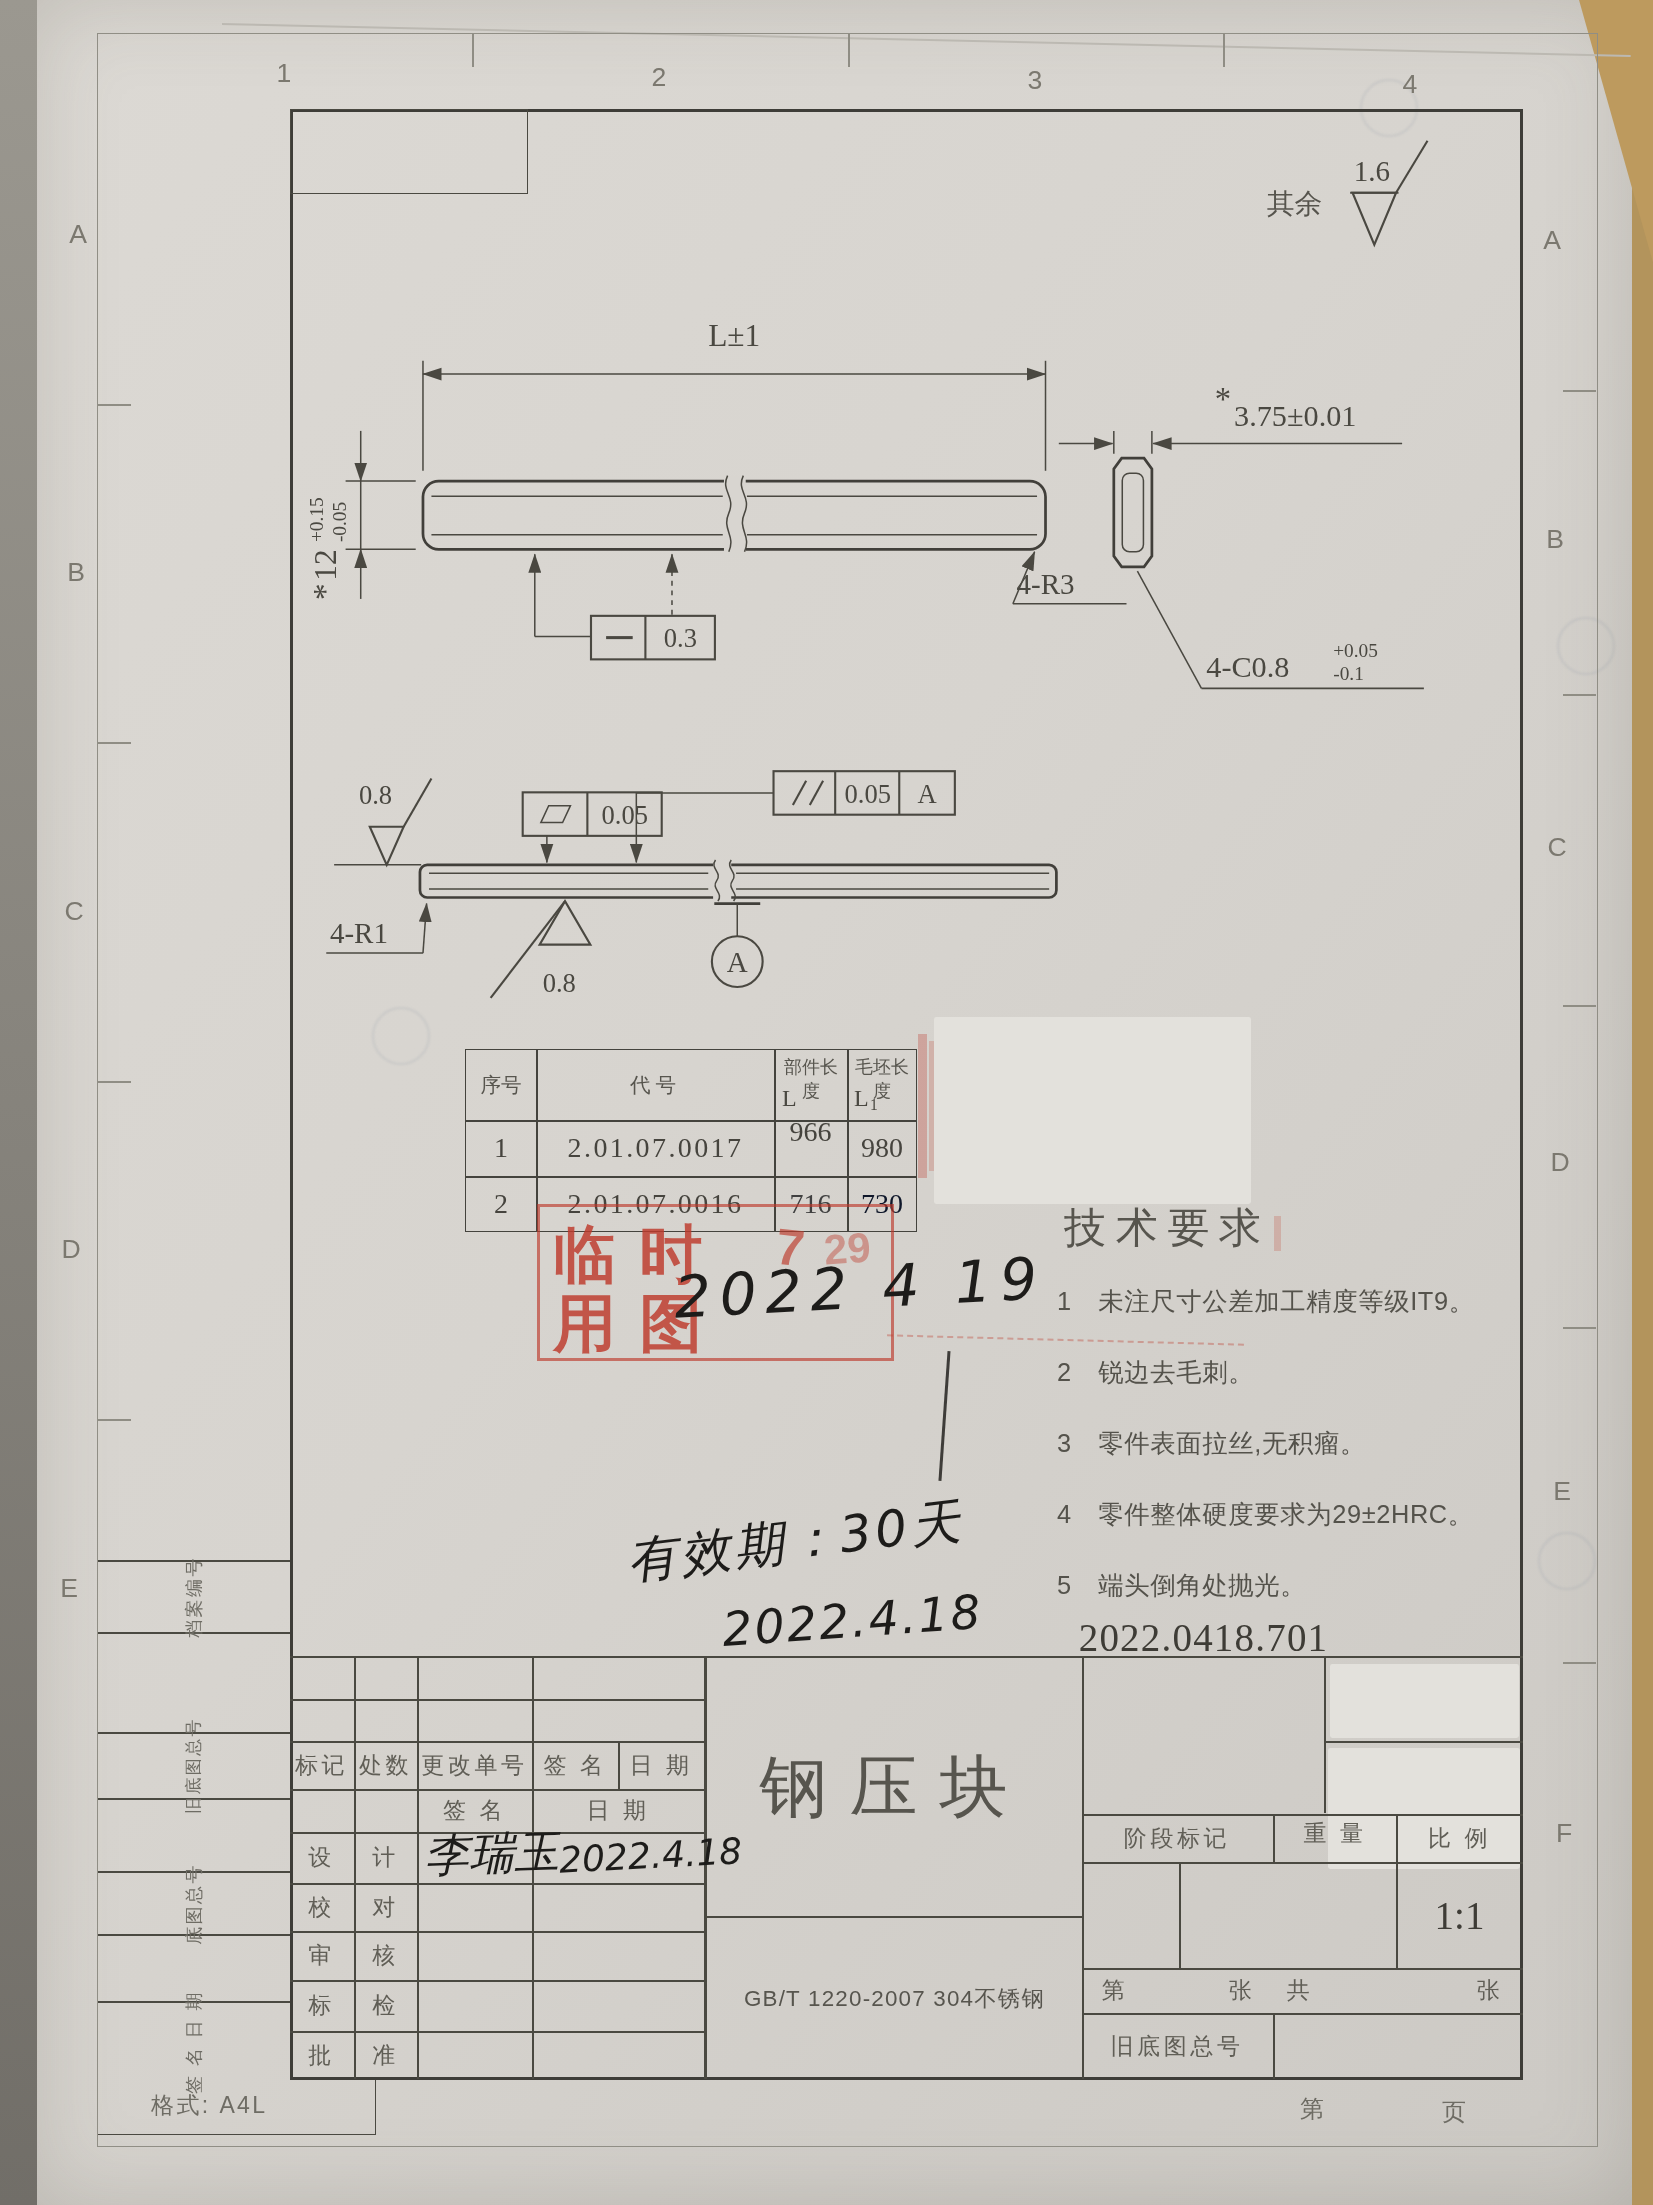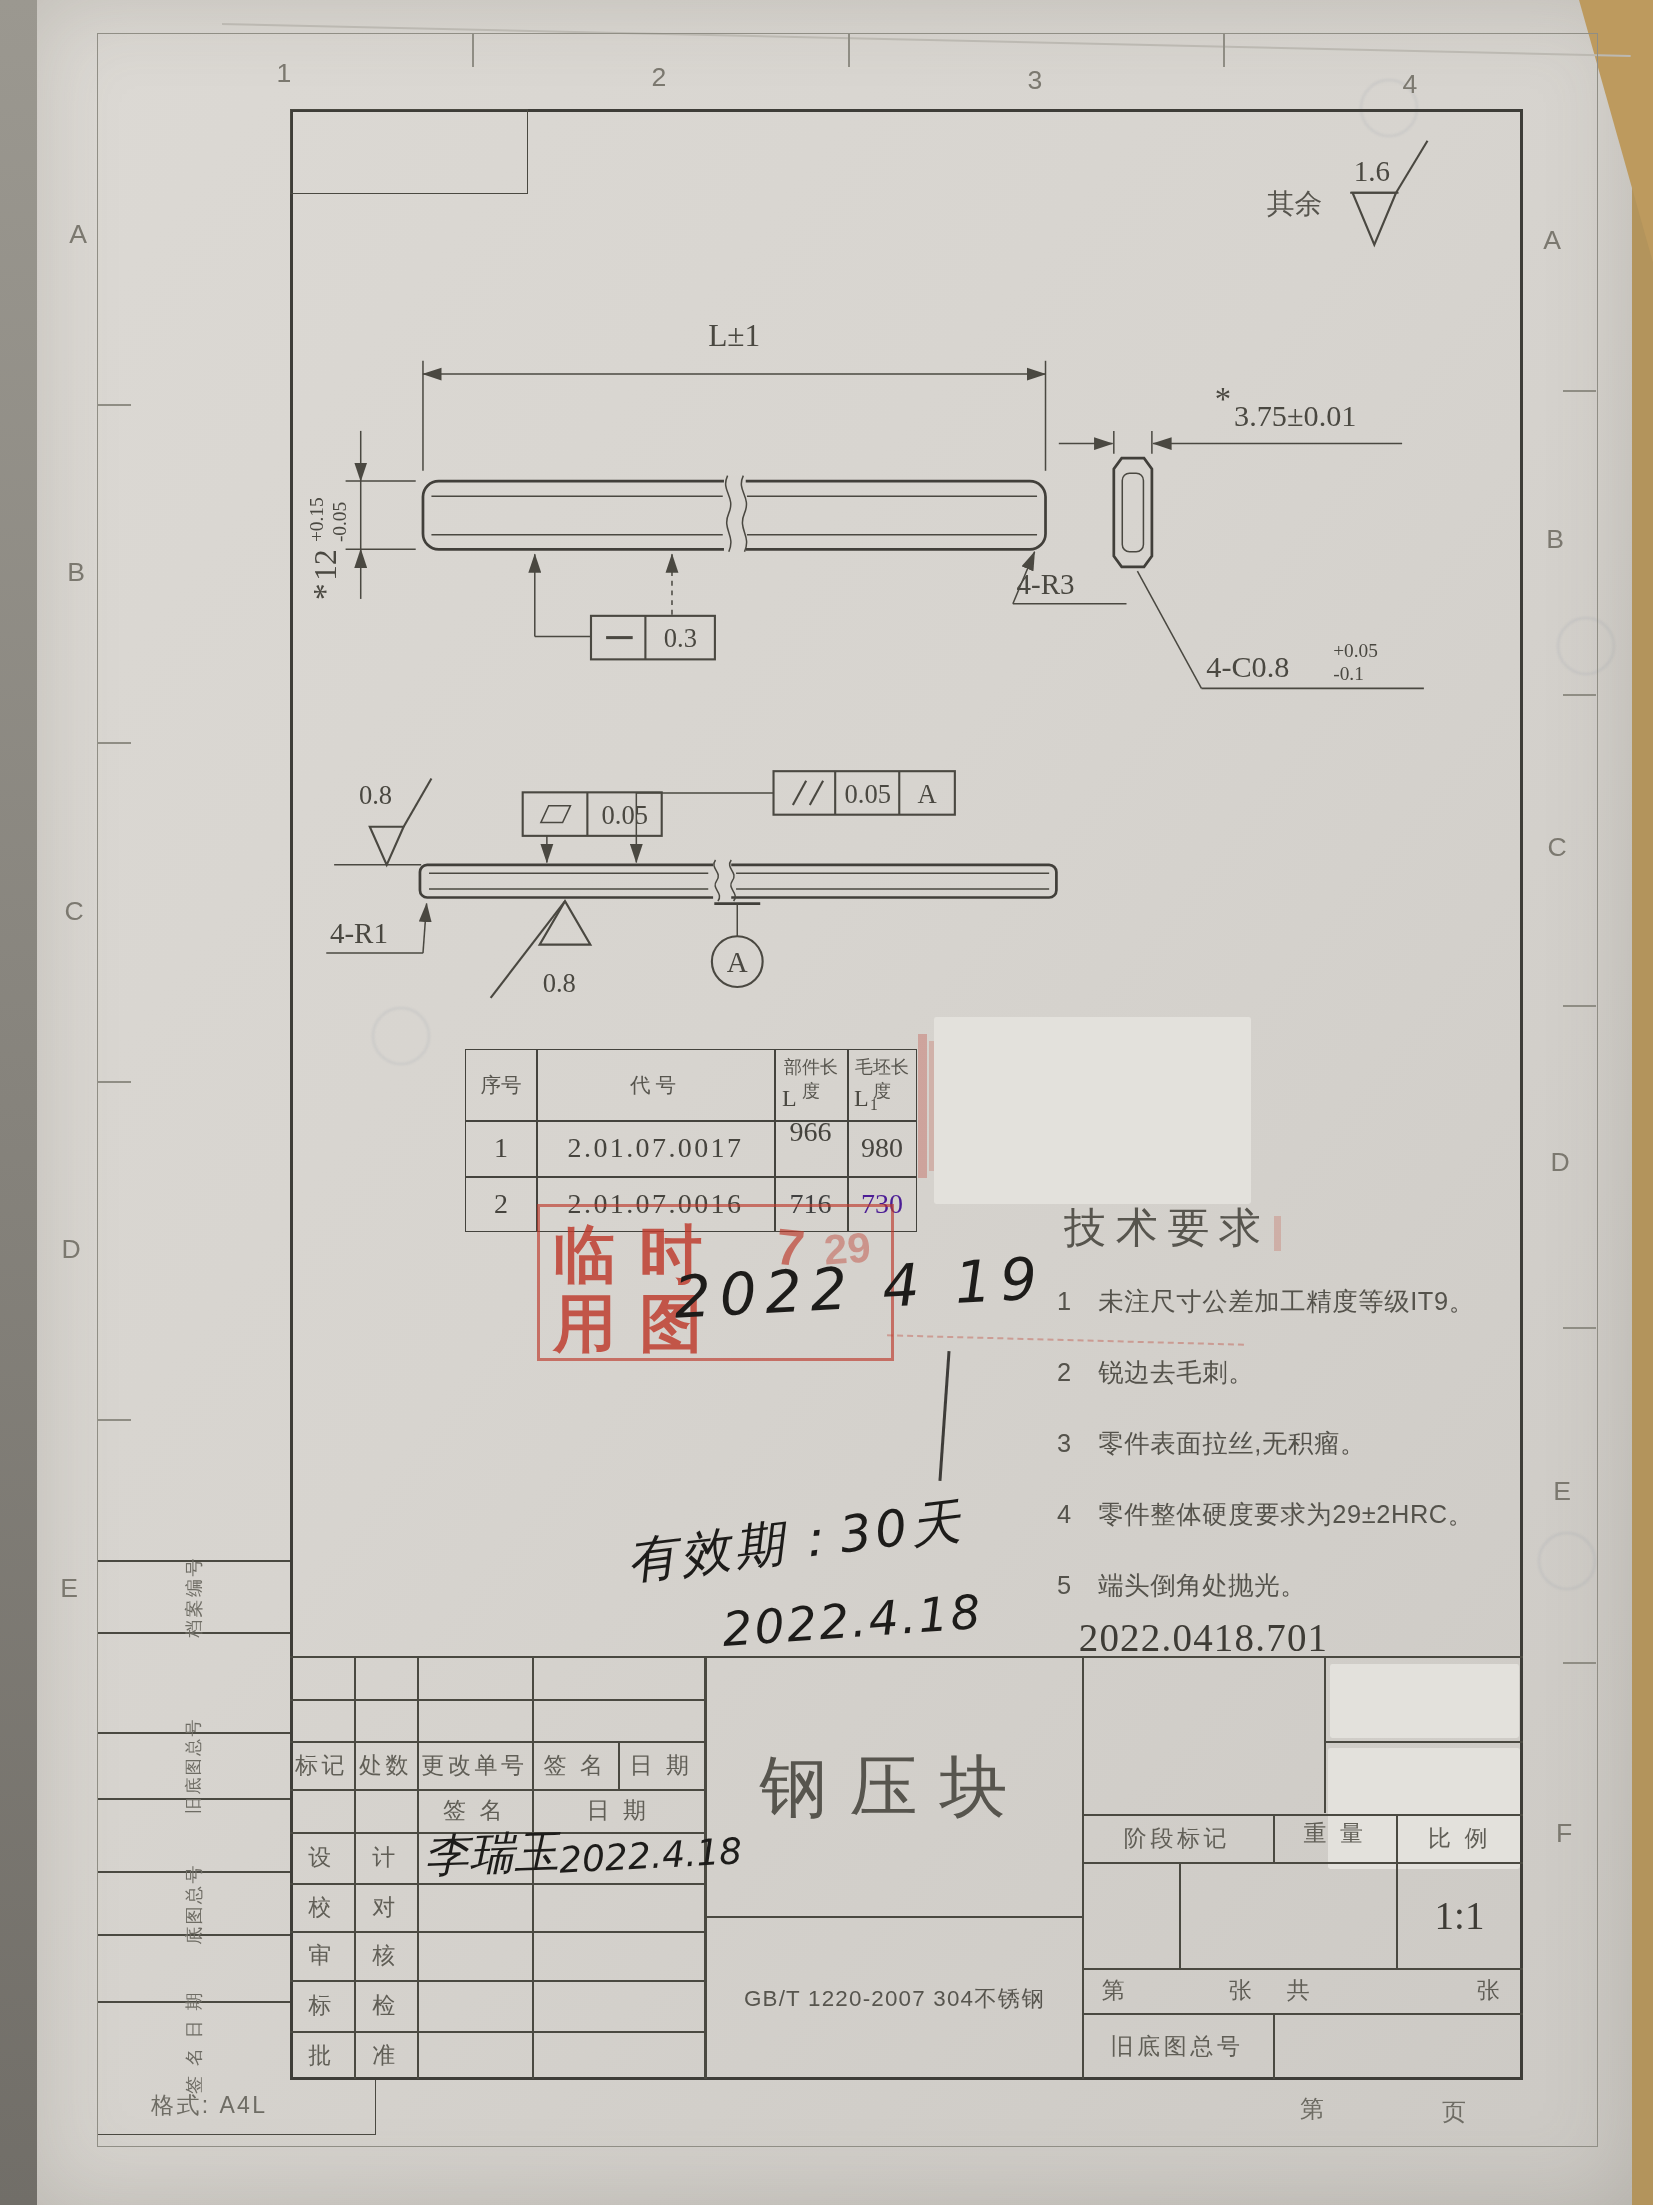--- a/index.html
+++ b/index.html
@@ -213,21 +213,21 @@
   <div class="a serif" style="left:404px;top:46px;font-size:15.7px;color:#4a4841">1</div>
 
   <div class="cell serif" style="left:0;top:70px;width:70px;height:56px;font-size:28px;color:#46443e">1</div>
   <div class="cell serif" style="left:70px;top:70px;width:239px;height:56px;font-size:28px;letter-spacing:2.4px;color:#46443e">2.01.07.0017</div>
   <div class="cell serif" style="left:308px;top:54px;width:73px;height:56px;font-size:28px;color:#46443e">966</div>
   <div class="cell serif" style="left:381px;top:70px;width:70px;height:56px;font-size:28px;color:#46443e">980</div>
 
   <div class="cell serif" style="left:0;top:126px;width:70px;height:56px;font-size:28px;color:#46443e">2</div>
   <div class="cell serif" style="left:70px;top:126px;width:239px;height:56px;font-size:28px;letter-spacing:2.4px;color:#46443e">2.01.07.0016</div>
   <div class="cell serif" style="left:308px;top:126px;width:73px;height:56px;font-size:28px;color:#404040">716</div>
-  <div class="cell serif" style="left:381px;top:126px;width:70px;height:56px;font-size:28px;color:#4c1d95">730</div>
+  <div class="cell serif" style="left:381px;top:126px;width:70px;height:56px;font-size:28px;color:#0f172a">730</div>
 </div>
 
 <div class="redbx" style="left:918px;top:1034px;width:8.5px;height:144px;opacity:.55"></div>
 <div class="redbx" style="left:929px;top:1041px;width:5.4px;height:130px;opacity:.4"></div>
 <div class="redbx" style="left:938px;top:1180px;width:71px;height:8.5px;opacity:.45"></div>
 <div class="redbx" style="left:1240px;top:1057px;width:7.9px;height:124px;opacity:.5"></div>
 <div class="patch" style="left:934px;top:1017px;width:317px;height:187px"></div>
 <div class="redbx" style="left:1274px;top:1216px;width:7.3px;height:35px;opacity:.4"></div>
 
 <div class="a" style="left:537px;top:1204px;width:351px;height:151px;border:3.6px solid rgba(189,57,43,.65)">

